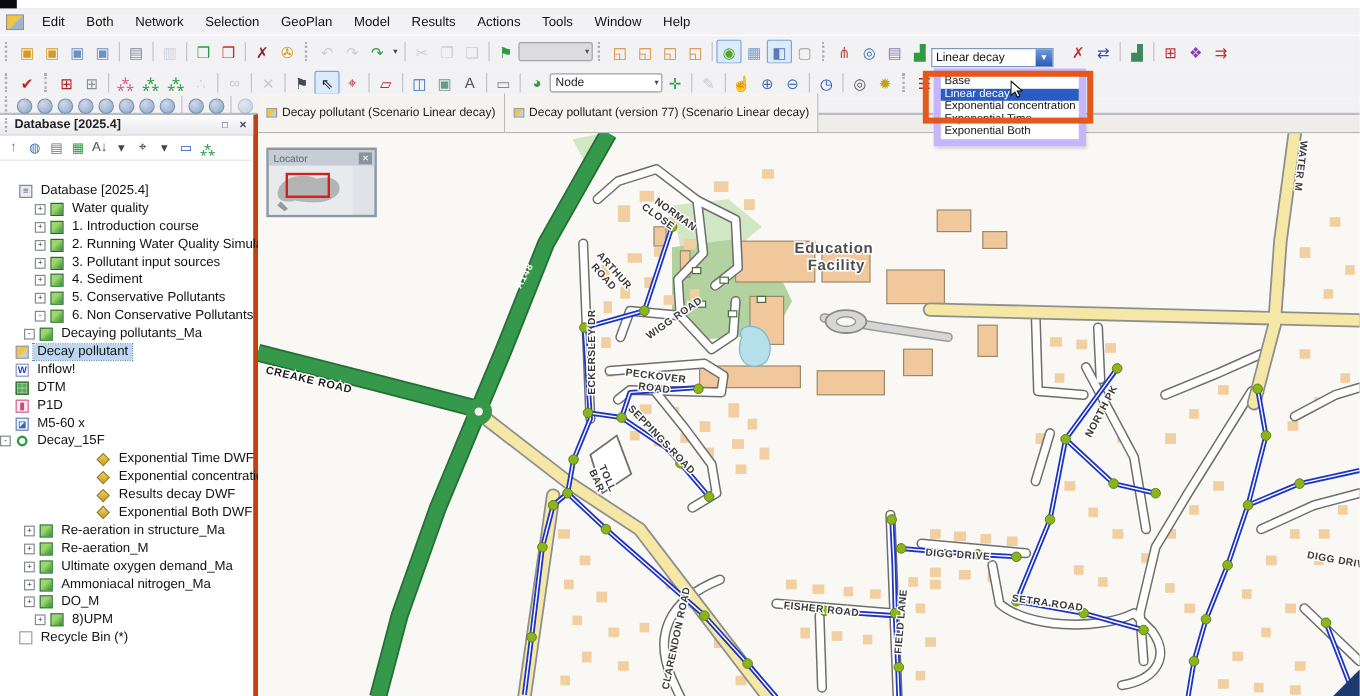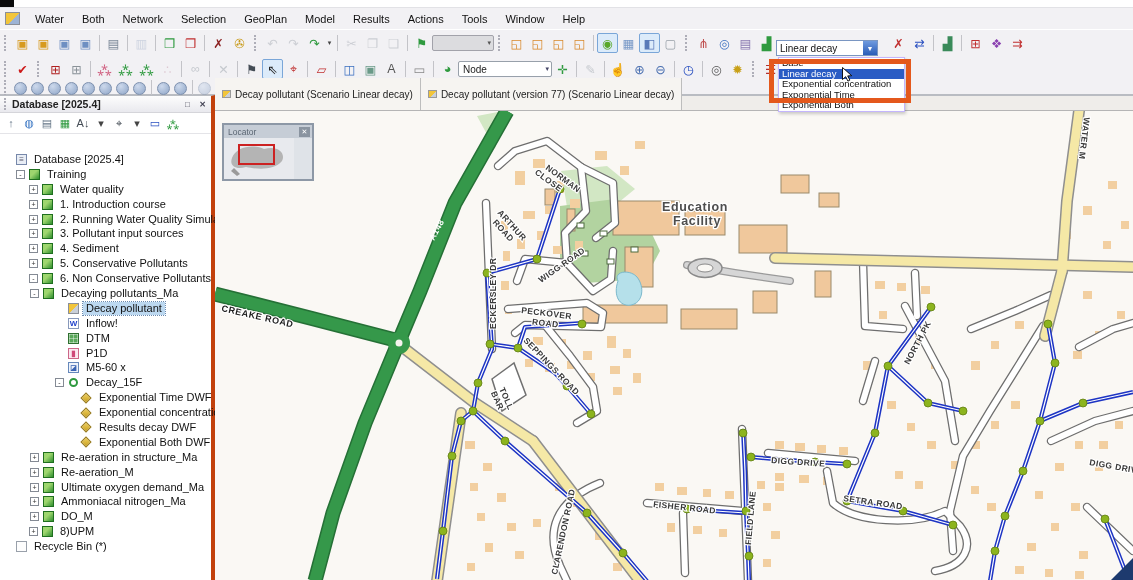--- a/index.html
+++ b/index.html
@@ -31,40 +31,40 @@
   .tbi.dd2{width:94px;height:16px;background:#fff;border:1px solid #98a0aa;justify-content:flex-start;padding-left:4px;font-size:10px;color:#222;position:relative}
   .tbi.dd2::after{content:"▾";position:absolute;right:2px;font-size:7px;color:#446}
   .tbi.circ{width:13px;height:13px;margin:0 2px;border-radius:50%;background:radial-gradient(circle at 35% 30%,#cdd9ec,#8fa6c8);border:1px solid #7d90ae}
   .tbi.circ.dim{opacity:.45}
   .tbi.wgap{width:40px}
   
   .scencontrol{position:absolute;left:776px;top:40px;width:102px;height:16px;background:#fff;border:1px solid #7a96c2;display:flex;align-items:center;font-size:10px;color:#111;padding-left:3px;z-index:30}
   .scencontrol .arrow{margin-left:auto;width:14px;height:14px;background:linear-gradient(#6f9ade,#2a5cb8);color:#fff;font-size:7px;display:flex;align-items:center;justify-content:center}
   .tb1-right{position:absolute;left:888px;top:33px;display:flex;align-items:center}
   
-  .scenmenu{position:absolute;left:778px;top:57px;width:127px;background:#fff;border:1px solid #c4b5fd;z-index:40;box-shadow:1px 2px 3px #00000030;font-size:9.5px}
+  .scenmenu{position:absolute;left:778px;top:57px;width:127px;background:#fff;border:6px solid #c4b5fd;z-index:40;box-shadow:1px 2px 3px #00000030;font-size:9.5px}
   .scenitem{height:10.5px;line-height:10.5px;padding-left:3px;color:#111;white-space:nowrap;overflow:hidden}
   .scenitem[data-sel="1"]{background:var(--select-blue);color:#fff}
   .orangebox{position:absolute;left:769px;top:59px;width:142px;height:44px;border:5px solid var(--accent);z-index:50;pointer-events:none}
   .cursorsvg{position:absolute;left:842px;top:67px;z-index:60;pointer-events:none}
   
   .dbpanel{position:absolute;left:0;top:95px;width:215px;height:485px;background:#fff;border-top:1px solid #b9bcc2;border-right:4px solid #c2410c}
   .dbheader{height:17px;background:linear-gradient(#fdfdfd,#e9e9ee);display:flex;align-items:center;border-bottom:1px solid #d5d5da;font-size:10.5px;font-weight:bold;color:#222}
   .dbheader .hgrip{width:4px;height:12px;border-left:2px dotted #aeaeb8;margin:0 4px}
   .dbheader .hspace{flex:1}
   .hbtn{width:13px;height:12px;font-size:8px;color:#445;display:flex;align-items:center;justify-content:center;margin-right:2px;cursor:default}
   .dbtoolbar{height:21px;display:flex;align-items:center;border-bottom:1px solid #e4e4e8;padding-left:2px}
   .dbtoolbar .tbi{width:18px;height:17px;font-size:11px}
   .tree{margin-top:18px;font-size:11px;color:#111}
   .titem{height:14.9px;display:flex;align-items:center;white-space:nowrap}
   .titem[data-depth="0"]{padding-left:3px}
   .titem[data-depth="1"]{padding-left:16px}
   .titem[data-depth="2"]{padding-left:29px}
-  .titem[data-depth="3"]{padding-left:30px}
-  .titem[data-depth="4"]{padding-left:55px}
+  .titem[data-depth="3"]{padding-left:20px}
+  .titem[data-depth="4"]{}
   .titem[data-depth="5"]{padding-left:68px}
   .texp{width:9px;height:9px;border:1px solid #848a94;background:#fff;font:7px/7px "Liberation Sans",sans-serif;color:#333;text-align:center;margin-right:4px;flex:0 0 auto}
   .texp::before{content:attr(data-exp)}
   .texp[data-exp=""]{visibility:hidden}
   .ti{width:11px;height:11px;margin-right:4px;flex:0 0 auto;display:inline-block;position:relative;font:bold 8px/10px "Liberation Sans",sans-serif;text-align:center}
   .ti[data-icon="grp"]{background:linear-gradient(135deg,#9ed66e 40%,#2f8f2f);border:1px solid #1f6f1f}
   .ti[data-icon="gp"]{background:linear-gradient(135deg,#f2c53a 55%,#c9cfd8 55%);border:1px solid #8b8f98}
   .ti[data-icon="dtm"]{background:#5aa85a;border:1px solid #2f6f2f;background-image:linear-gradient(#ffffff66 1px,transparent 1px),linear-gradient(90deg,#ffffff66 1px,transparent 1px);background-size:4px 4px}
   .ti[data-icon="inflow"]{background:#fff;border:1px solid #8899bb;color:#2244cc}
   .ti[data-icon="inflow"]::before{content:"W"}
@@ -98,21 +98,21 @@
 </style>
 </head>
 <body>
 
 <div class="titlestrip"></div>
 <div class="tlcorner"></div>
 
 <div class="menubar">
   <span class="appicon"></span>
   <span style="display:flex">
-      <span class="mitem">Water</span>
+      <span class="mitem">Edit</span>
       <span class="mitem">Both</span>
       <span class="mitem">Network</span>
       <span class="mitem">Selection</span>
       <span class="mitem">GeoPlan</span>
       <span class="mitem">Model</span>
       <span class="mitem">Results</span>
       <span class="mitem">Actions</span>
       <span class="mitem">Tools</span>
       <span class="mitem">Window</span>
       <span class="mitem">Help</span>
@@ -277,25 +277,20 @@
       <span class="tbi caret">▾</span>
       <span class="tbi " style="--c: #2a50c0;">▭</span>
       <span class="tbi " style="--c: #2f9a3f;">⁂</span>
     </div>
   <div class="tree">
 
   <div class="titem" data-depth="0">
         <span class="texp" data-exp=""></span>
         <span class="ti" data-icon="db"></span>
         <span class="tlabel">Database [2025.4]</span>
-      </div>
-      <div class="titem" data-depth="1">
-        <span class="texp" data-exp="-"></span>
-        <span class="ti" data-icon="grp"></span>
-        <span class="tlabel">Training</span>
       </div>
       <div class="titem" data-depth="2">
         <span class="texp" data-exp="+"></span>
         <span class="ti" data-icon="grp"></span>
         <span class="tlabel">Water quality</span>
       </div>
       <div class="titem" data-depth="2">
         <span class="texp" data-exp="+"></span>
         <span class="ti" data-icon="grp"></span>
         <span class="tlabel">1. Introduction course</span>

